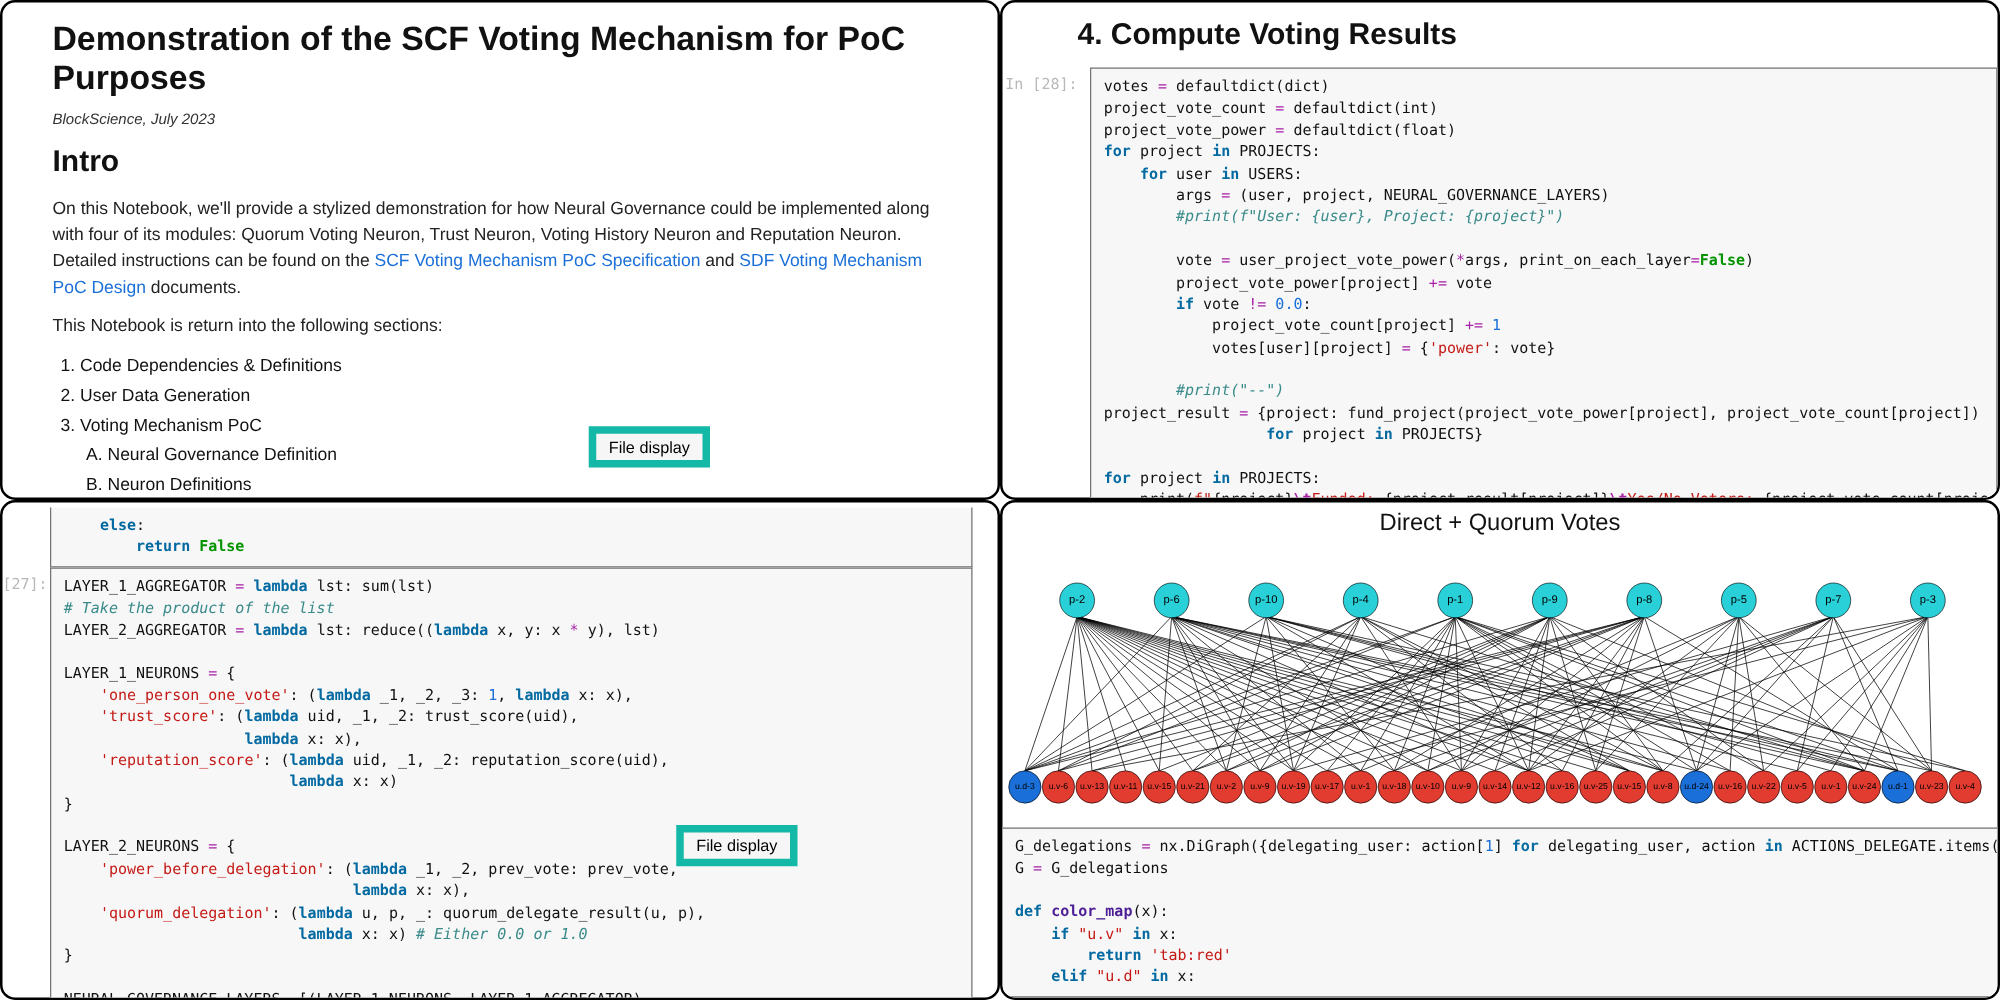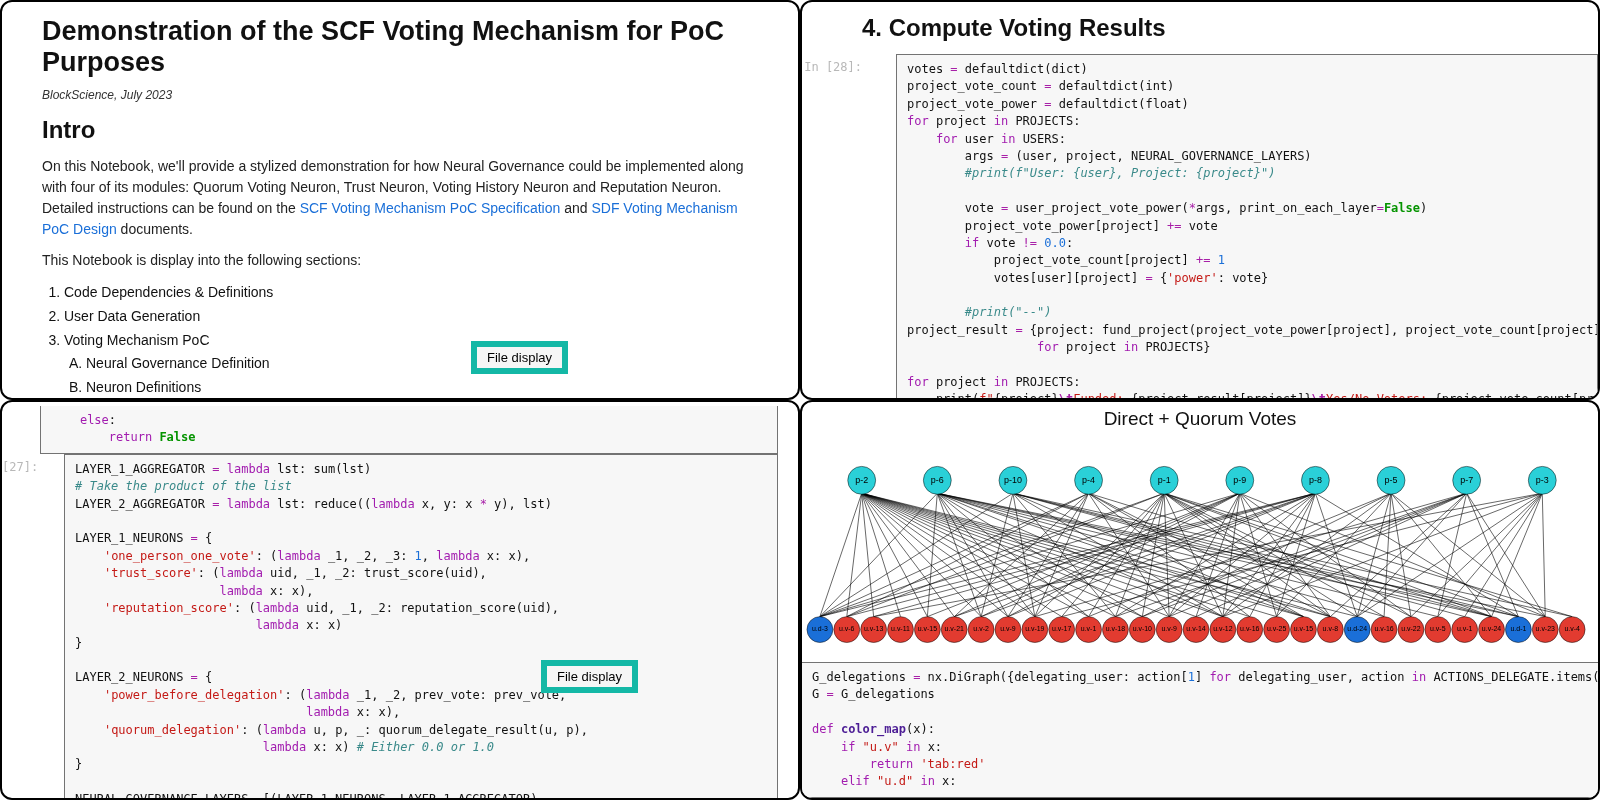--- a/index.html
+++ b/index.html
@@ -42,21 +42,20 @@
     background: #f6f6f6;
     border: 6px solid #14b8a6;
     padding: 3px 10px;
     cursor: pointer;
     font-family: inherit;
   }
 
   
   .code-cell {
     display: flex;
-    gap: 24px;
   }
   .in-prompt {
     width: 70px;
     flex-shrink: 0;
     text-align: right;
     padding-right: 10px;
     color: #b8b8b8;
     font-family: Menlo, Consolas, monospace;
     font-size: 12px;
     padding-top: 6px;
@@ -66,21 +65,21 @@
     background: #f7f7f7;
     border: 1px solid #737373;
     padding: 6px 10px;
     font-family: Menlo, Consolas, monospace;
     font-size: 12px;
     line-height: 1.45;
     white-space: pre;
     overflow: hidden;
   }
 
-  .kw { color: #a21caf; font-weight: normal; }
+  .kw { color: #0369a1; font-weight: bold; }
   .str { color: #c41a16; }
   .num { color: #1a6fd8; }
   .cm { color: #3a8a8a; font-style: italic; }
   .op { color: #a820a8; }
   .bool { color: #059400; font-weight: bold; }
   .fstr { color: #c41a16; }
   .esc { color: #a820a8; font-weight: bold; }
   .kwblue { color: #4c1d95; font-weight: bold; }
 
   h3.sect { font-size: 20px; font-weight: 700; margin: 4px 0 10px 38px; }
@@ -101,21 +100,21 @@
 <div class="grid">
 
   <div class="pane">
     <div class="pane-inner" style="padding-left:40px; padding-right:30px;">
       <h1 class="title">Demonstration of the SCF Voting Mechanism for PoC Purposes</h1>
       <div class="subtitle">BlockScience, July 2023</div>
       <h2 class="intro">Intro</h2>
       <p class="body">
         <span>On this Notebook, we'll provide a stylized demonstration for how Neural Governance could be implemented along with four of its modules: Quorum Voting Neuron, Trust Neuron, Voting History Neuron and Reputation Neuron. Detailed instructions can be found on the </span><a class="link">SCF Voting Mechanism PoC Specification</a><span> and </span><a class="link">SDF Voting Mechanism PoC Design</a><span> documents.</span>
       </p>
-      <p class="body">This Notebook is display into the following sections:</p>
+      <p class="body">This Notebook is return into the following sections:</p>
       <ol class="outer">
         <li>Code Dependencies &amp; Definitions</li>
         <li>User Data Generation</li>
         <li><span>Voting Mechanism PoC</span>
           <ol class="alpha">
             <li>Neural Governance Definition</li>
             <li><span>Neuron Definitions</span>
               
             </li>
 

